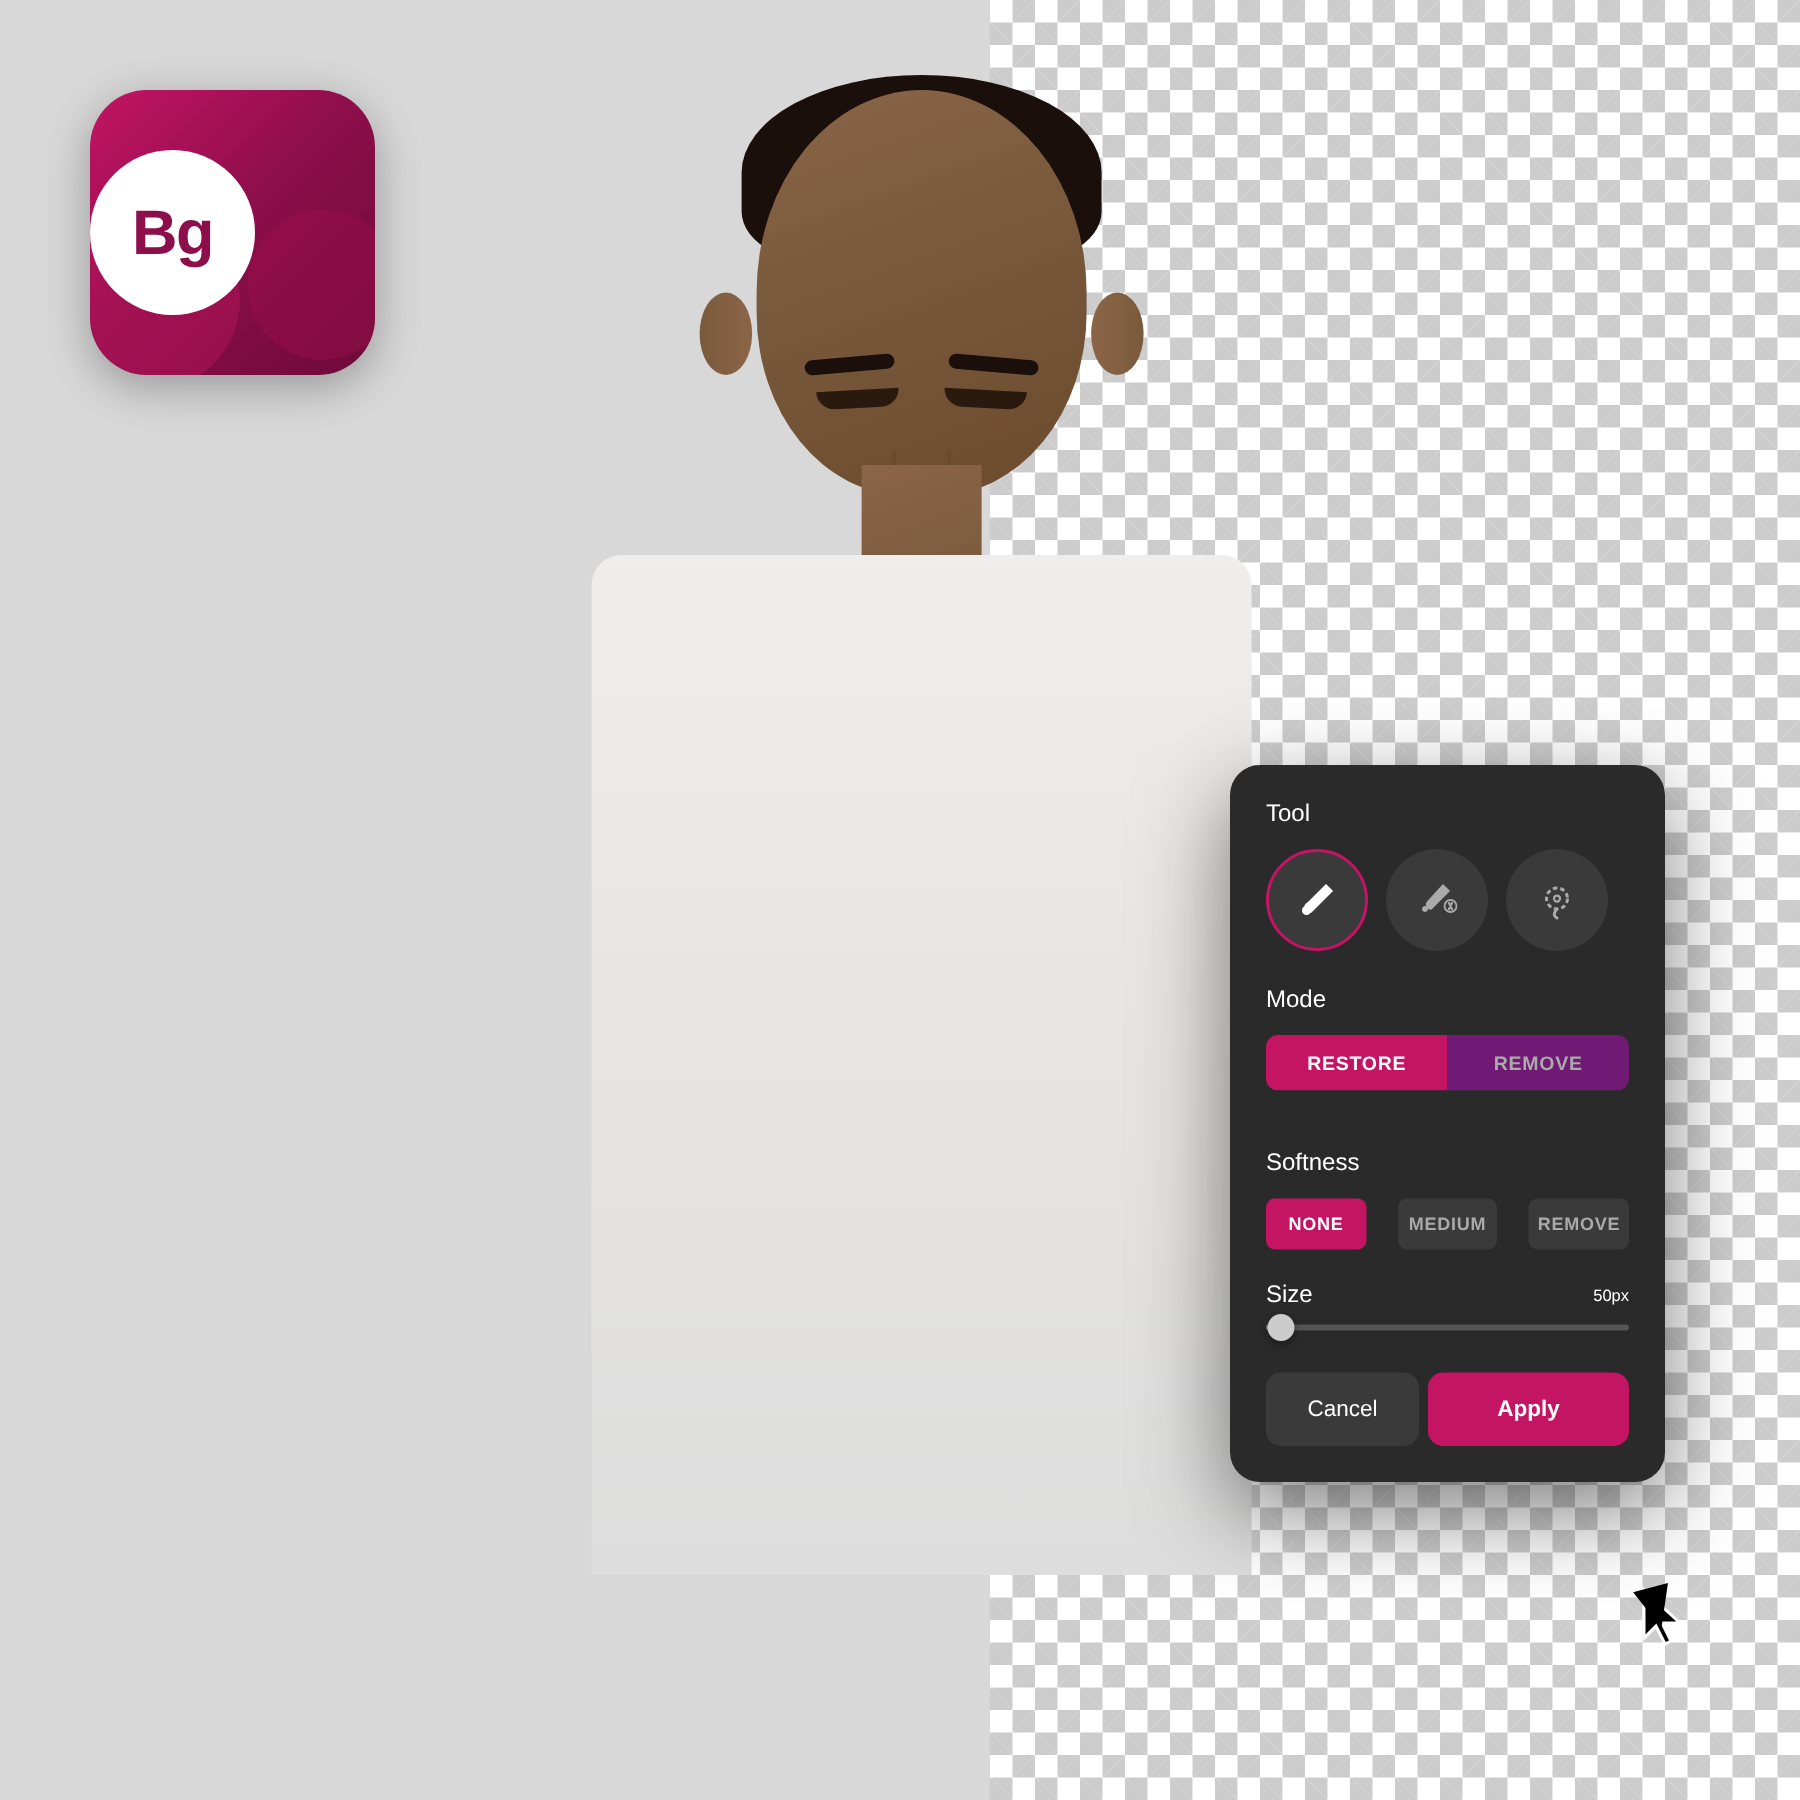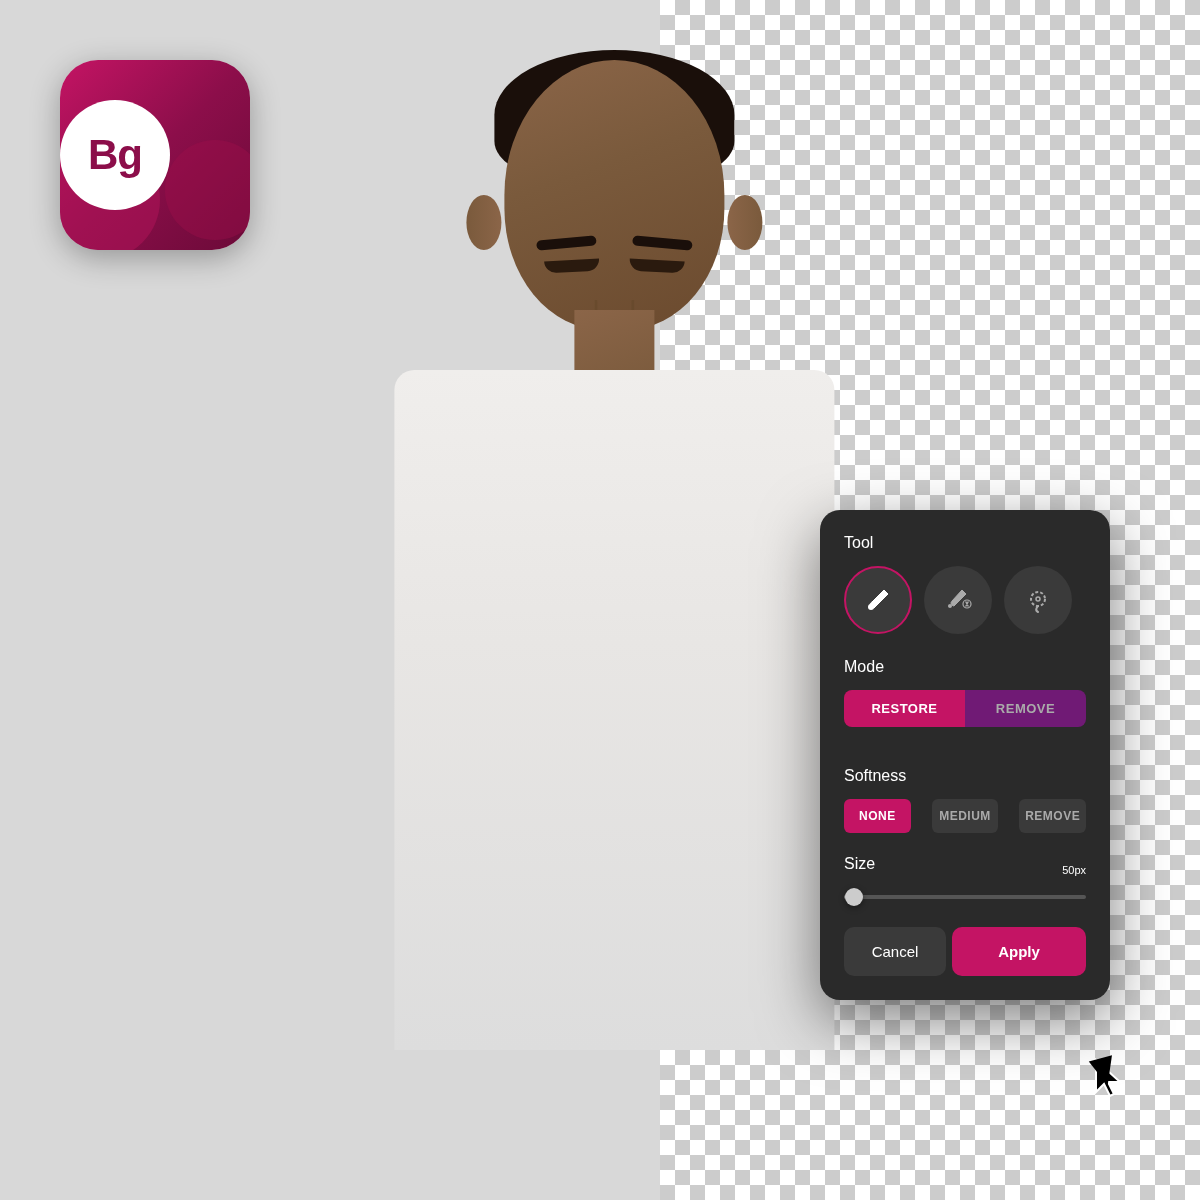--- a/index.html
+++ b/index.html
@@ -546,21 +546,21 @@
     <div class="panel-section-label">Softness</div>
     <div class="softness-buttons">
       <button class="softness-btn active">NONE</button>
       <button class="softness-btn">MEDIUM</button>
       <button class="softness-btn">REMOVE</button>
     </div>
   </div>
 
   <div class="size-section">
     <div class="size-header">
-      <span class="panel-section-label" style="margin-bottom:12px">Size</span>
+      <span class="panel-section-label" style="margin-bottom:0">Size</span>
       <span class="size-value">50px</span>
     </div>
     <div class="size-slider-track">
       <div class="size-slider-fill"></div>
       <div class="size-slider-thumb"></div>
     </div>
   </div>
 
   <div class="action-buttons">
     <button class="cancel-btn">Cancel</button>

